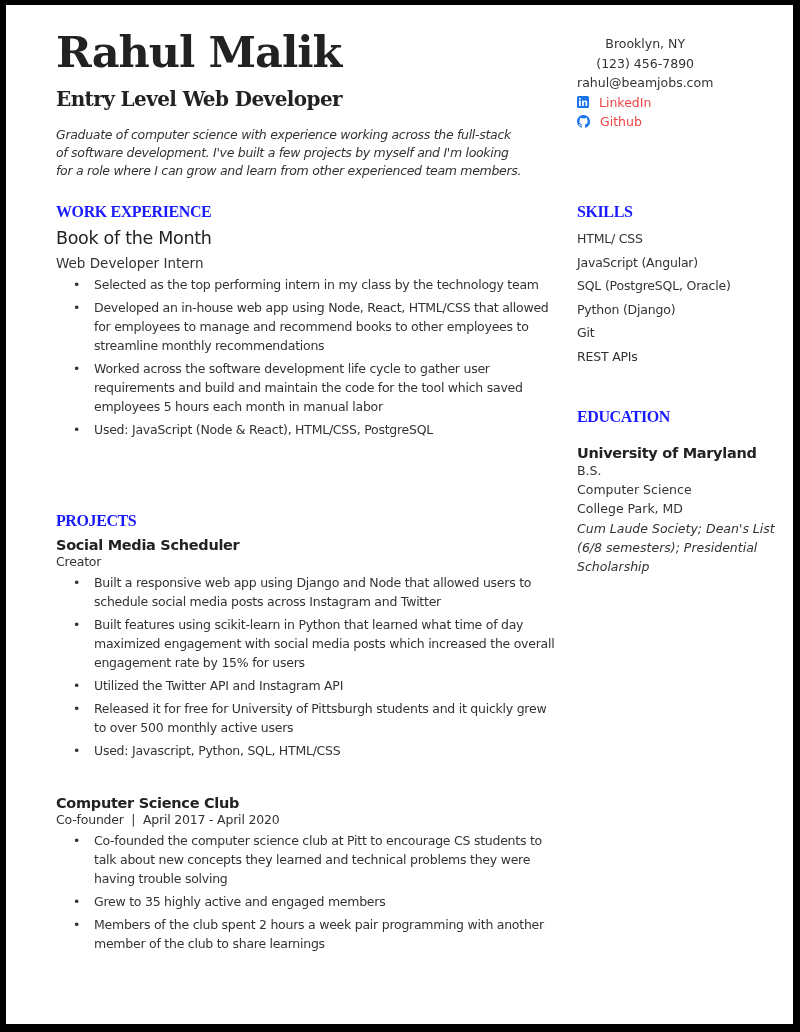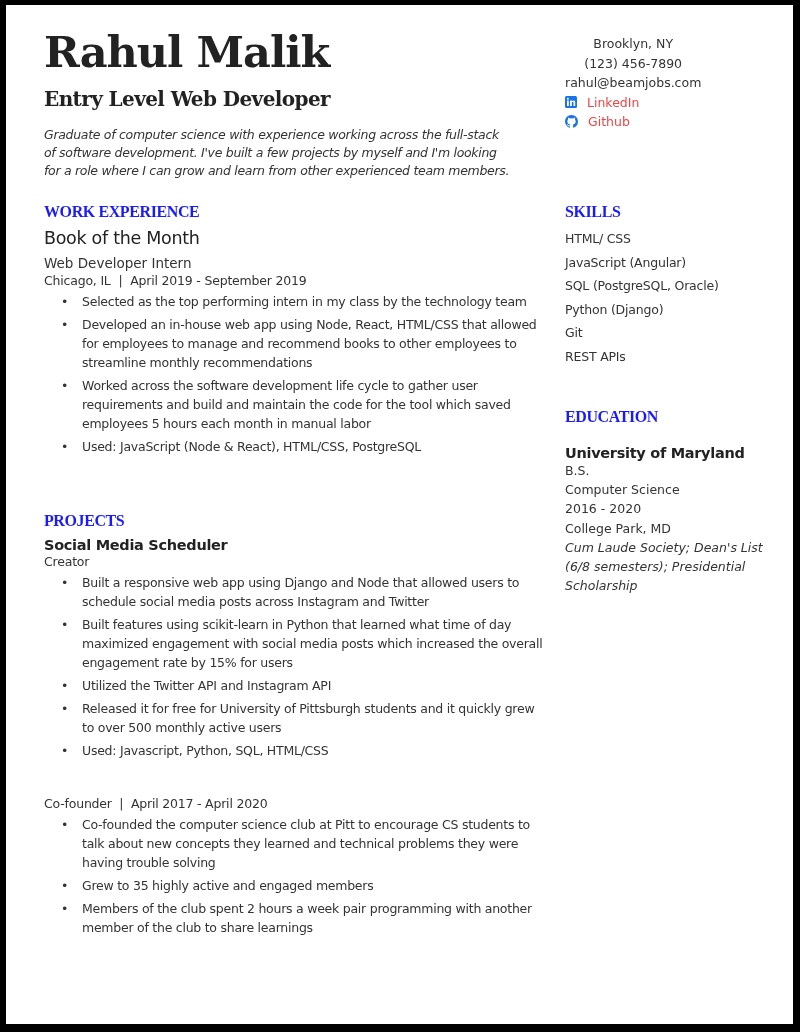--- a/index.html
+++ b/index.html
@@ -1,18 +1,18 @@
 <!DOCTYPE html>
 <html><head>
 <meta charset="utf-8">
 <style>
   html, body { margin:0; padding:0; }
   body { width:800px; height:1032px; background:#000; position:relative; overflow:hidden; }
   .page { position:absolute; left:6px; top:5px; width:787px; height:1019px; background:#fff; color:#333; font-family:"DejaVu Sans", sans-serif; }
-  .abs { position:absolute; }
+  .abs { position:absolute;margin-left:12px; }
   .name { left:38px; top:22px; font-family:"DejaVu Serif", serif; font-weight:bold; font-size:43px; color:#222; letter-spacing:-1px; white-space:nowrap; }
   .role { left:38px; top:82px; font-family:"DejaVu Serif", serif; font-weight:bold; font-size:20px; color:#222; letter-spacing:-0.6px; white-space:nowrap; }
   .summary { left:38px; top:121px; width:470px; font-style:italic; font-size:12.5px; line-height:18px; color:#333; letter-spacing:-0.3px; }
   .contact { left:559px; top:29px; font-size:12.5px; line-height:19.5px; color:#333;text-align:center; }
   .contact .link { color:#ef4444; display:flex; align-items:center; gap:10px; }
   .section-head { font-family:Liberation Serif, serif; font-weight:bold; color:#1a1aff; font-size:16px; letter-spacing:-0.4px; }
   .h-company { font-size:17.5px; color:#222; letter-spacing:-0.3px; }
   .h-project { font-size:14.5px; color:#222; font-weight:bold; letter-spacing:-0.3px; }
   .sub { font-size:13.5px; color:#333; }
   .meta { font-size:12.5px; color:#333; letter-spacing:-0.2px; }
@@ -51,25 +51,20 @@
           <path fill="#1a73e8" d="M8 0C3.58 0 0 3.58 0 8c0 3.54 2.29 6.53 5.47 7.59.4.07.55-.17.55-.38v-1.33c-2.23.48-2.7-1.07-2.7-1.07-.36-.92-.89-1.17-.89-1.17-.73-.5.06-.49.06-.49.8.06 1.23.83 1.23.83.72 1.23 1.88.87 2.34.67.07-.52.28-.87.51-1.07-1.78-.2-3.65-.89-3.65-3.96 0-.88.31-1.6.83-2.16-.08-.2-.36-1.02.08-2.12 0 0 .67-.21 2.2.82a7.6 7.6 0 0 1 4 0c1.53-1.04 2.2-.82 2.2-.82.44 1.1.16 1.92.08 2.12.51.56.82 1.28.82 2.16 0 3.08-1.87 3.75-3.65 3.95.29.25.54.73.54 1.48v2.2c0 .21.15.46.55.38A8.01 8.01 0 0 0 16 8c0-4.42-3.58-8-8-8z"></path>
         </svg>
       <span>Github</span>
     </div>
   </div>
 
   <div class="abs section-head" style="left:38px; top:198px;">WORK EXPERIENCE</div>
   <div class="abs" style="left:38px; top:223px; width:500px;">
     <div class="h-company">Book of the Month</div>
     <div class="sub" style="margin-top:7px;">Web Developer Intern</div>
-    <div class="meta" style="margin-top:2px;">
-      <span>Chicago, IL</span>
-      <span style="margin:0 4px;">|</span>
-      <span>April 2019 - September 2019</span>
-    </div>
     <ul class="bullets" style="margin-top:4px;">
       <li>Selected as the top performing intern in my class by the technology team</li>
       <li>Developed an in-house web app using Node, React, HTML/CSS that allowed for employees to manage and recommend books to other employees to streamline monthly recommendations</li>
       <li>Worked across the software development life cycle to gather user requirements and build and maintain the code for the tool which saved employees 5 hours each month in manual labor</li>
       <li>Used: JavaScript (Node &amp; React), HTML/CSS, PostgreSQL</li>
     </ul>
   </div>
 
   <div class="abs section-head" style="left:38px; top:507px;">PROJECTS</div>
   <div class="abs" style="left:38px; top:532px; width:500px;">
@@ -78,20 +73,21 @@
     <ul class="bullets" style="margin-top:4px;">
       <li>Built a responsive web app using Django and Node that allowed users to schedule social media posts across Instagram and Twitter</li>
       <li>Built features using scikit-learn in Python that learned what time of day maximized engagement with social media posts which increased the overall engagement rate by 15% for users</li>
       <li>Utilized the Twitter API and Instagram API</li>
       <li>Released it for free for University of Pittsburgh students and it quickly grew to over 500 monthly active users</li>
       <li>Used: Javascript, Python, SQL, HTML/CSS</li>
     </ul>
   </div>
 
   <div class="abs" style="left:38px; top:790px; width:500px;">
+    <div class="h-project">Computer Science Club</div>
     <div class="meta" style="margin-top:1px; white-space:pre;">Co-founder  |  April 2017 - April 2020</div>
     <ul class="bullets" style="margin-top:4px;">
       <li>Co-founded the computer science club at Pitt to encourage CS students to talk about new concepts they learned and technical problems they were having trouble solving</li>
       <li>Grew to 35 highly active and engaged members</li>
       <li>Members of the club spent 2 hours a week pair programming with another member of the club to share learnings</li>
     </ul>
   </div>
 
   <div class="abs section-head" style="left:559px; top:198px;">SKILLS</div>
   <div class="abs skills" style="left:559px; top:222px;">
@@ -101,18 +97,17 @@
     <div>Python (Django)</div>
     <div>Git</div>
     <div>REST APIs</div>
   </div>
 
   <div class="abs section-head" style="left:559px; top:403px;">EDUCATION</div>
   <div class="abs edu" style="left:559px; top:440px;">
     <div class="edu-school">University of Maryland</div>
     <div class="line">B.S.</div>
     <div class="line">Computer Science</div>
-    <div class="line">2016 - 2020</div>
     <div class="line">College Park, MD</div>
     <div class="honors">Cum Laude Society; Dean's List (6/8 semesters); Presidential Scholarship</div>
   </div>
 
 </div>
 
 </body></html>

